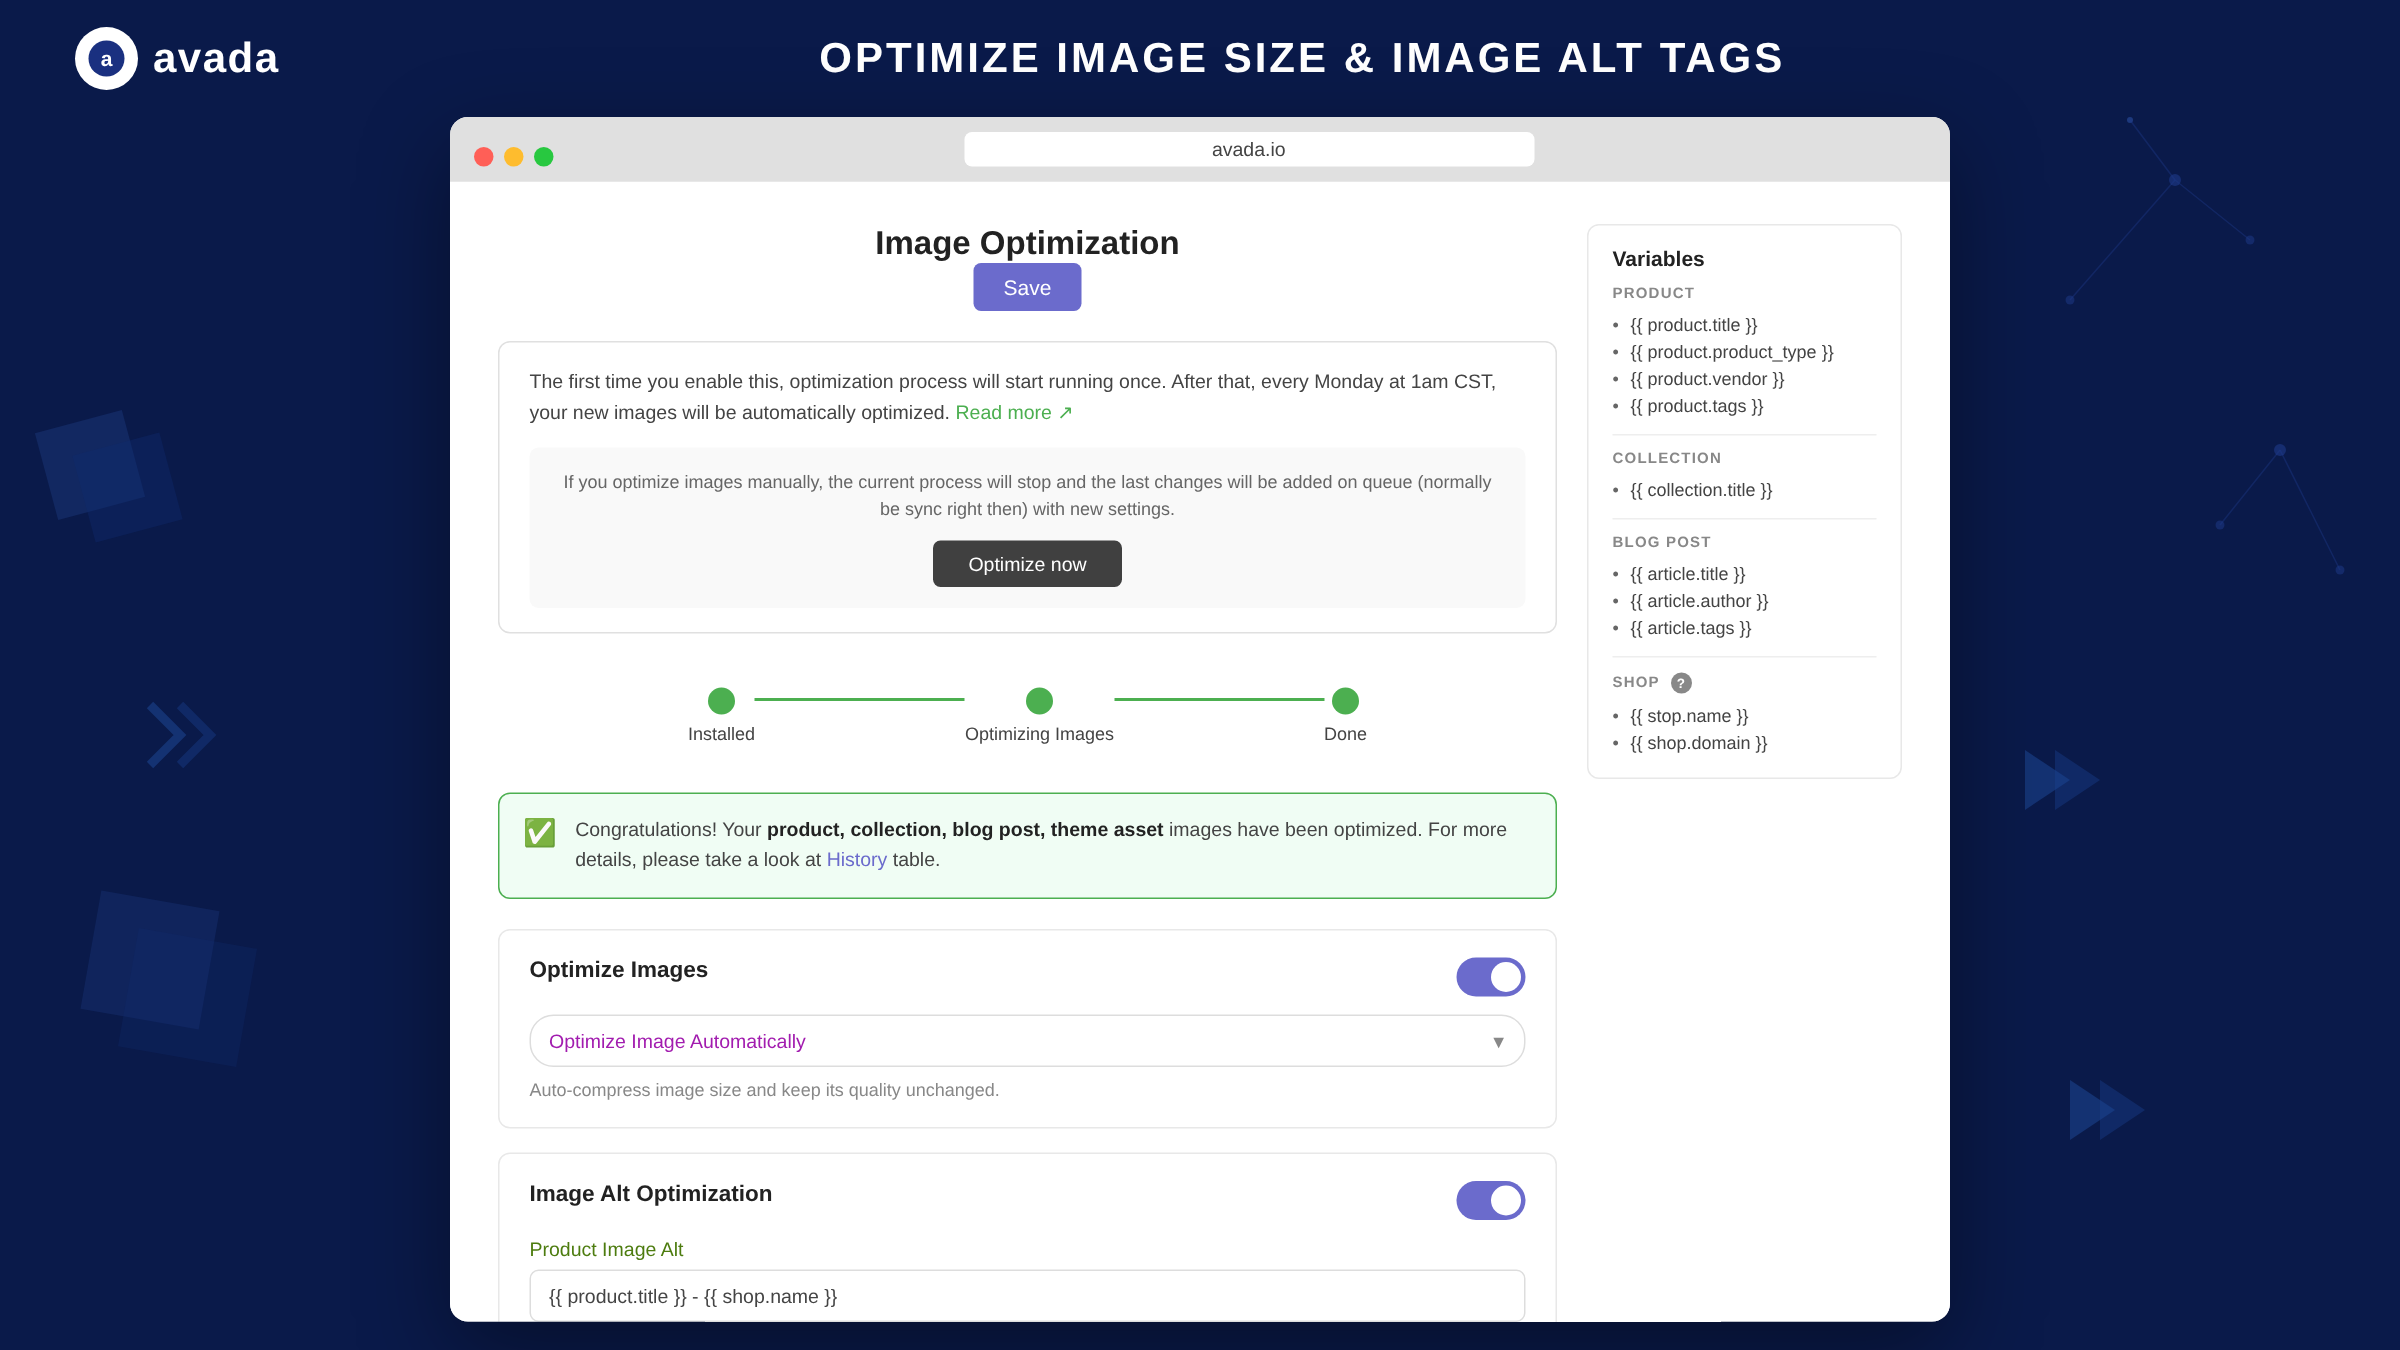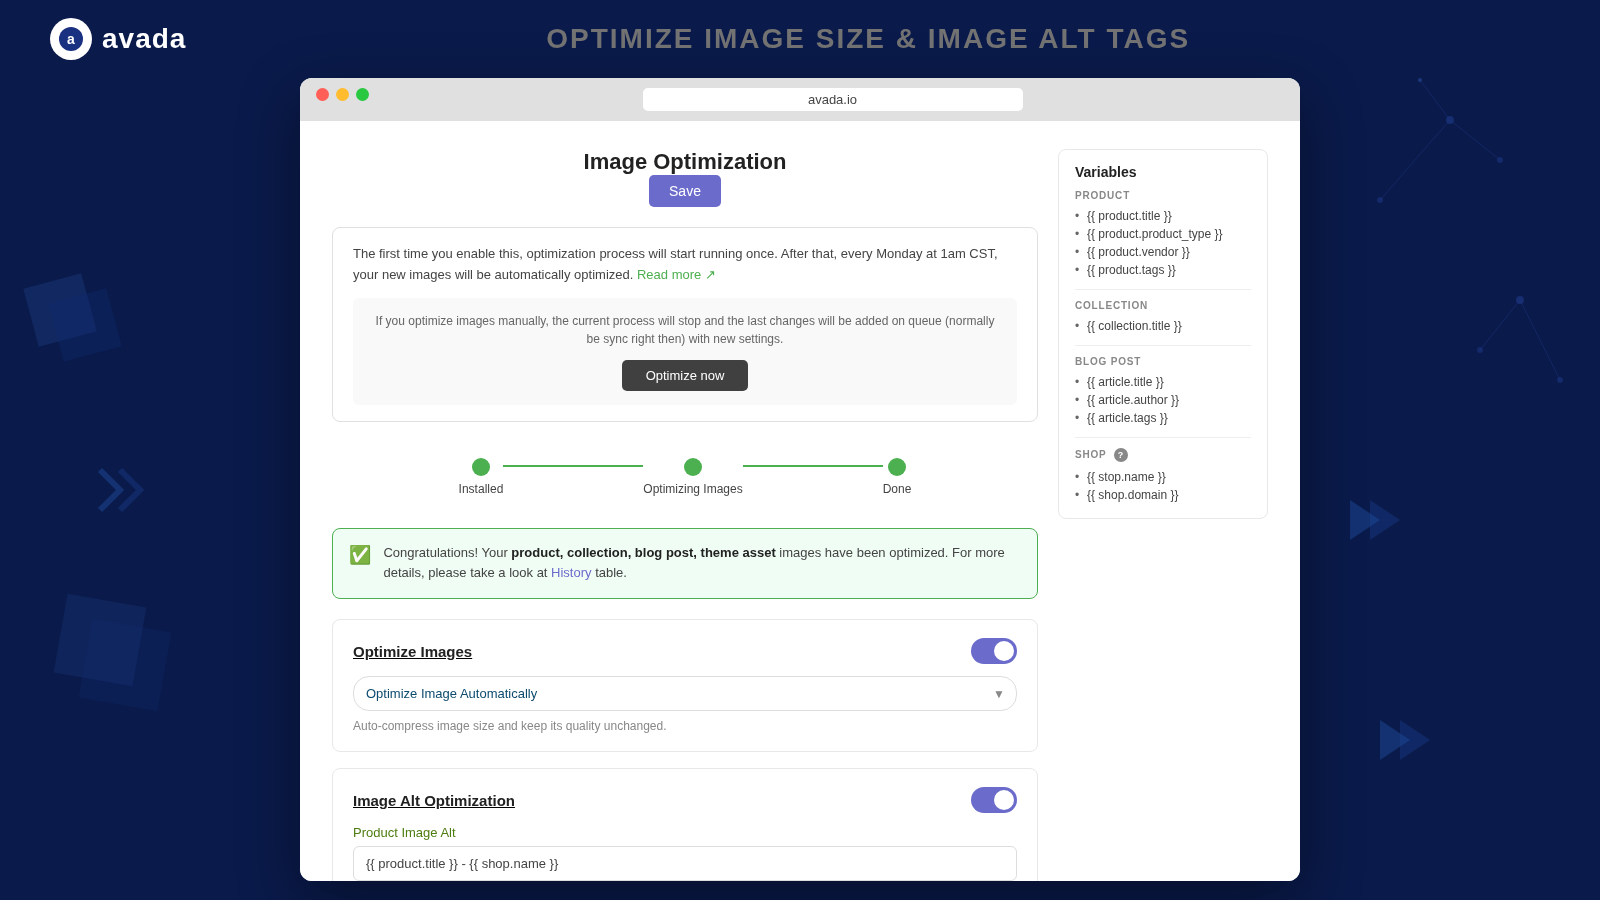--- a/index.html
+++ b/index.html
@@ -53,21 +53,21 @@
     }
     .logo-text {
       color: #fff;
       font-size: 28px;
       font-weight: 700;
       letter-spacing: 1px;
     }
     .page-title {
       flex: 1;
       text-align: center;
-      color: #737373;
+      color: #ffffff;
       font-size: 28px;
       font-weight: 900;
       letter-spacing: 2px;
       text-transform: uppercase;
     }
 
     
     .browser-window {
       position: relative;
       z-index: 10;
@@ -75,21 +75,21 @@
       width: 1000px;
       background: #f0f0f0;
       border-radius: 12px;
       overflow: hidden;
       box-shadow: 0 20px 60px rgba(0,0,0,0.4);
     }
     .browser-bar {
       background: #e0e0e0;
       padding: 10px 16px;
       display: flex;
-      align-items: flex-start;
+      align-items: flex-end;
       gap: 12px;
     }
     .browser-dots {
       display: flex;
       gap: 7px;
     }
     .dot {
       width: 13px;
       height: 13px;
       border-radius: 50%;
@@ -248,24 +248,22 @@
 
     
     .section-card {
       border: 1px solid #e8e8e8;
       border-radius: 8px;
       padding: 18px 20px;
       margin-bottom: 16px;
     }
     .section-row {
       display: flex;
-      align-items: center;
       justify-content: space-between;
       margin-bottom: 12px;
-      text-decoration: underline;
     }
     .section-name {
       font-size: 15px;
       font-weight: 600;
       color: #222;
     }
 
     
     .toggle {
       width: 46px;
@@ -291,21 +289,21 @@
     .select-wrapper {
       position: relative;
       margin-bottom: 8px;
     }
     .section-select {
       width: 100%;
       padding: 9px 32px 9px 12px;
       border: 1px solid #ddd;
       border-radius: 16px;
       font-size: 13px;
-      color: #0c4a6e;
+      color: #a21caf;
       appearance: none;
       background: #fff;
       cursor: pointer;
     }
     .select-arrow {
       position: absolute;
       right: 12px;
       top: 50%;
       transform: translateY(-50%);
       color: #888;

